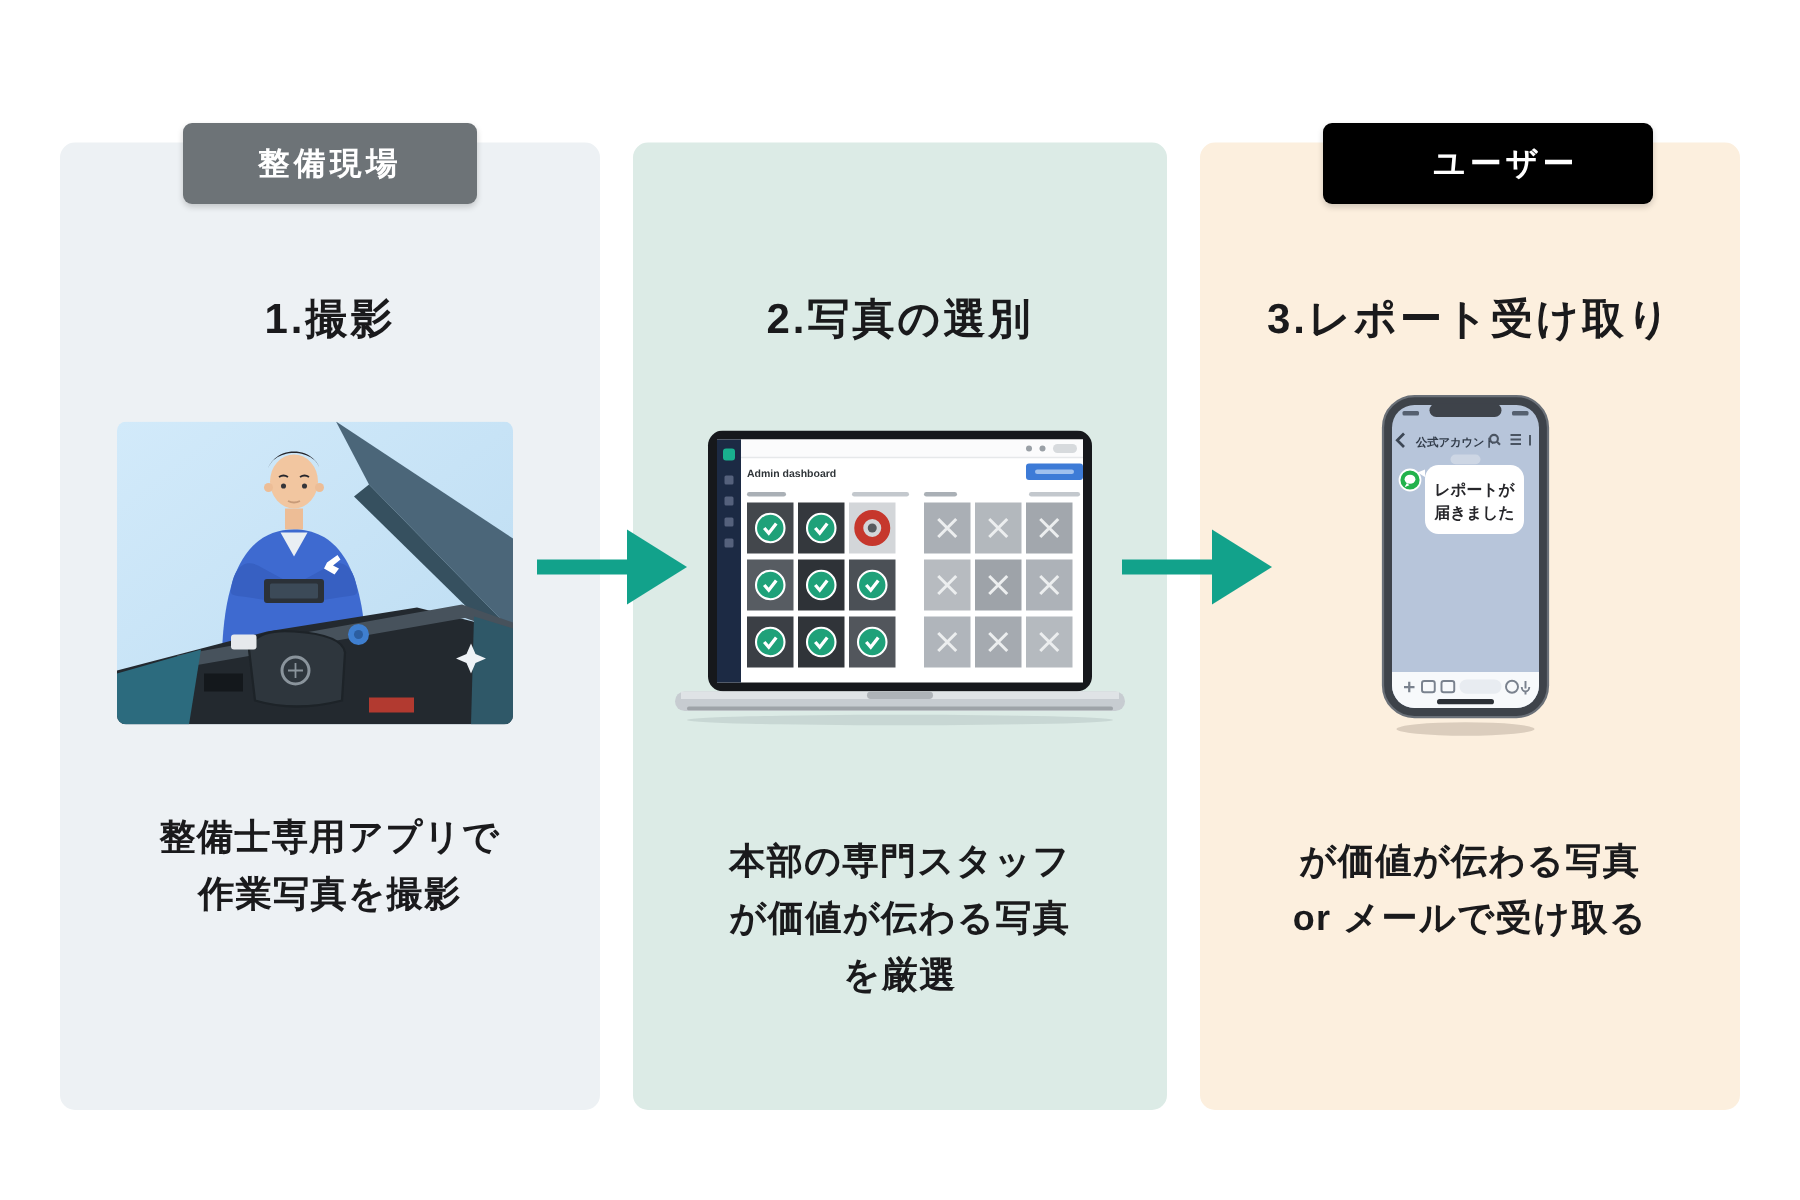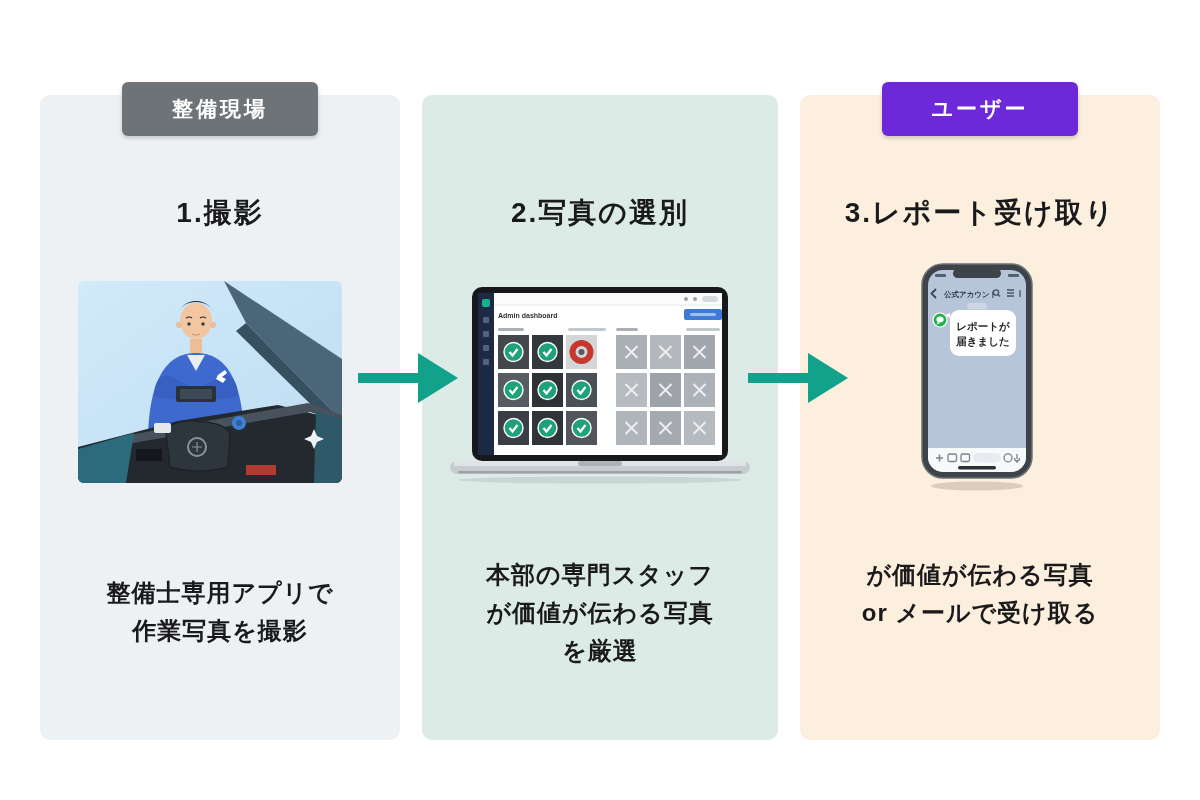--- a/index.html
+++ b/index.html
@@ -9,29 +9,29 @@
   .panel{position:absolute;top:95px;height:645px;border-radius:10px;}
   .panel-1{left:40px;width:360px;background:#edf1f4;}
   .panel-2{left:422px;width:356px;background:#dcebe6;}
   .panel-3{left:800px;width:360px;background:#fcefde;}
   .badge{position:absolute;top:82px;height:54px;width:196px;border-radius:6px;
          display:flex;align-items:center;justify-content:center;
          color:#ffffff;font-size:21px;font-weight:700;letter-spacing:3px;
          box-shadow:0 2px 4px rgba(0,0,0,.18);}
   .badge-1{left:122px;background:#6d7377;}
   .badge-2{left:502px;background:#0e8a6d;letter-spacing:1px;}
-  .badge-3{left:882px;background:#6d28d9;}
+  .badge-3{left:882px;background:#000000;padding-left:24px;}
   .step-title{position:absolute;top:194px;font-size:28px;font-weight:700;
               letter-spacing:2px;text-align:center;}
   .title-1{left:40px;width:360px;}
   .title-2{left:422px;width:356px;}
   .title-3{left:800px;width:360px;}
   .desc{position:absolute;text-align:center;font-size:24px;font-weight:700;
         line-height:38px;letter-spacing:1px;}
-  .desc-1{left:40px;width:360px;top:574px;}
+  .desc-1{left:40px;width:360px;top:540px;}
   .desc-2{left:422px;width:356px;top:556px;}
   .desc-3{left:800px;width:360px;top:556px;}
   .illu-mechanic{position:absolute;left:78px;top:281px;width:264px;height:202px;
                  border-radius:6px;overflow:hidden;}
   .illu-laptop{position:absolute;left:450px;top:287px;width:300px;height:198px;}
   .illu-phone{position:absolute;left:920px;top:262px;width:115px;height:230px;}
   .arrow{position:absolute;top:350px;width:100px;height:56px;}
   .arrow-1{left:358px;} .arrow-2{left:748px;}
   svg{display:block;}
   svg text{font-family:"Liberation Sans","DejaVu Sans",sans-serif;}

